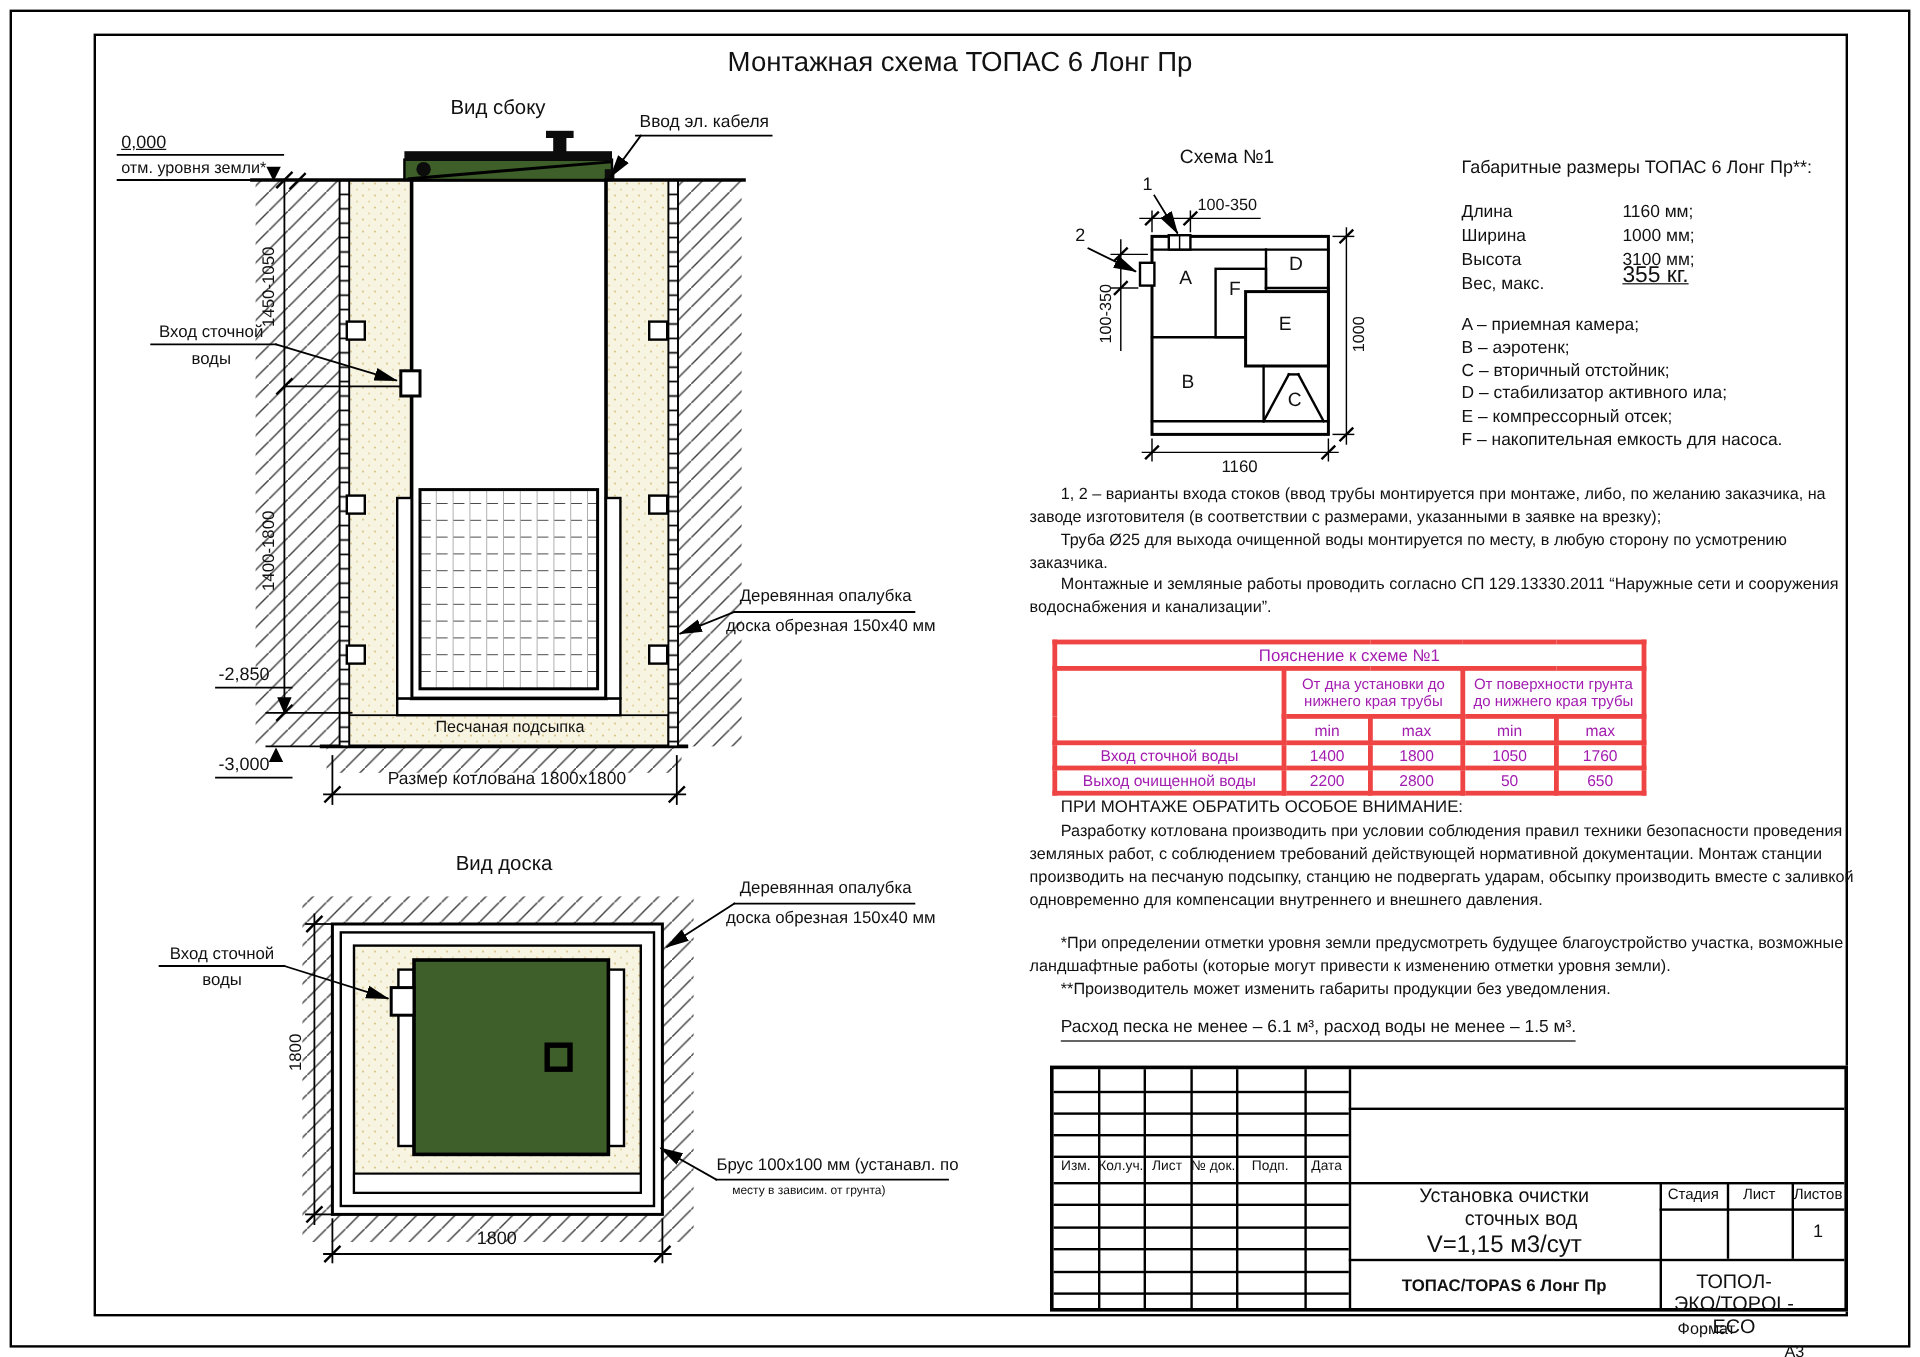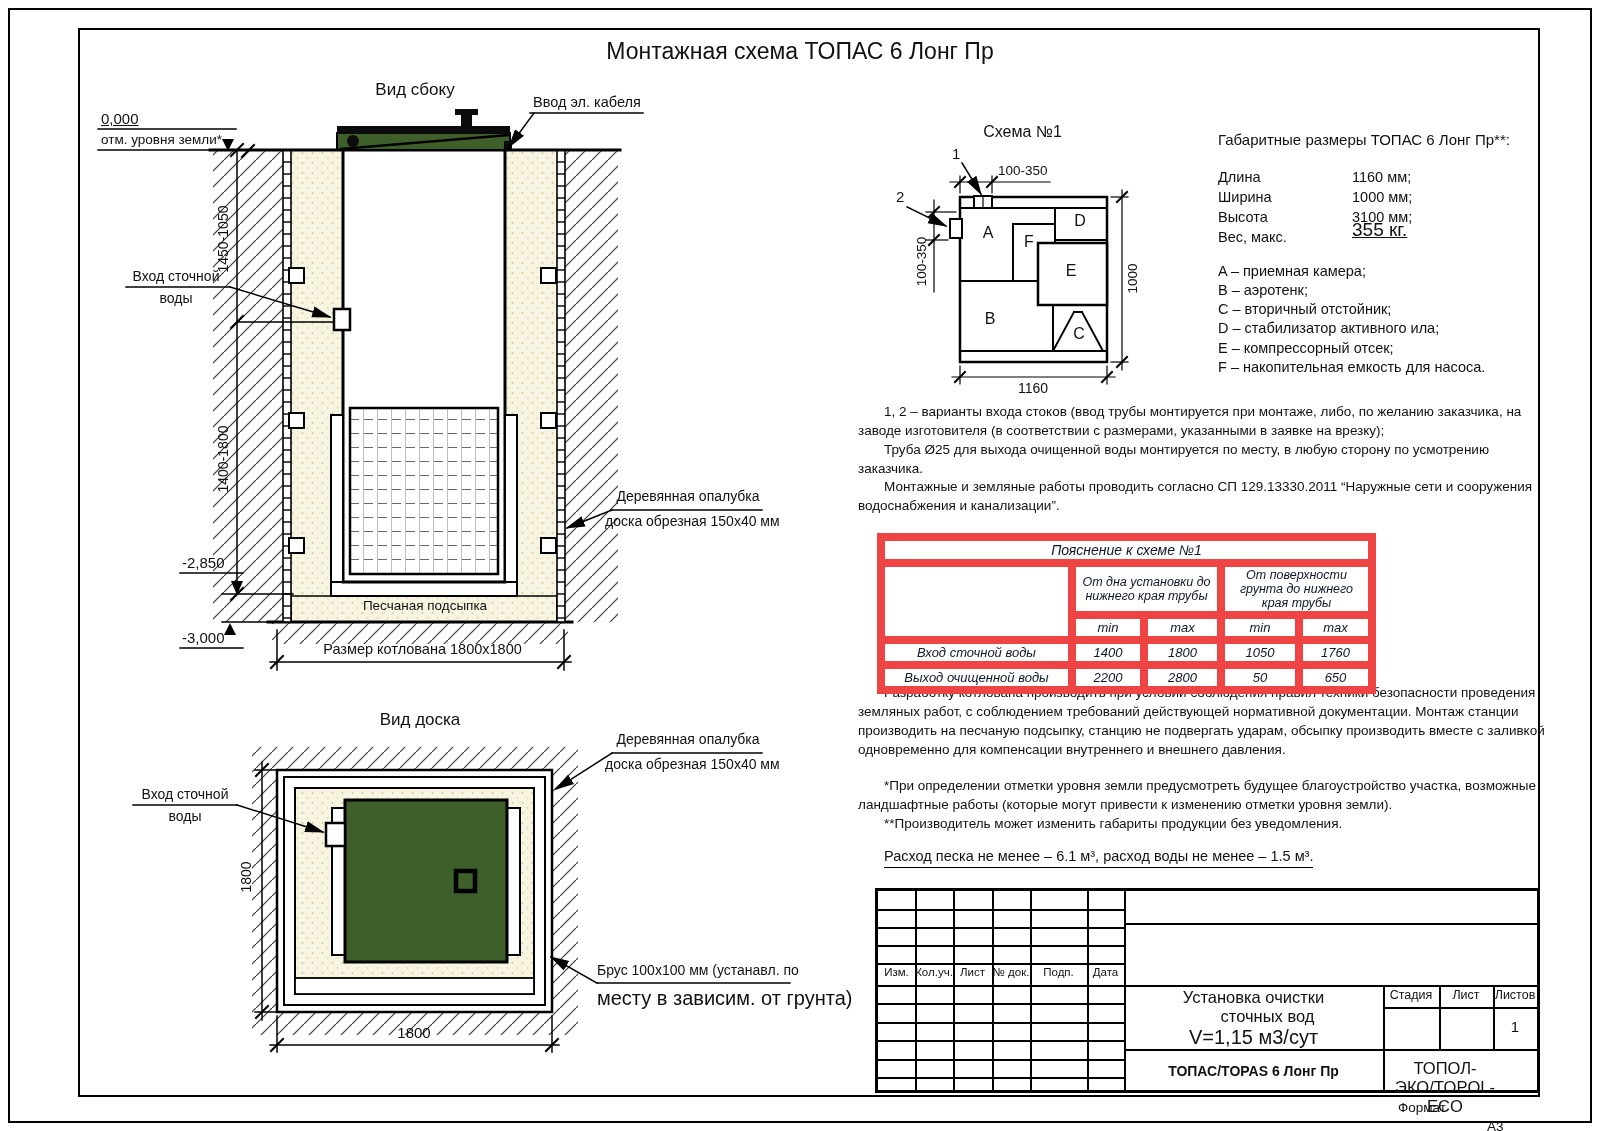--- a/index.html
+++ b/index.html
@@ -7,21 +7,21 @@
   body { width:1600px; height:1131px; position:relative; font-family:"Liberation Sans", sans-serif; color:#111; }
   .frame { position:absolute; border:2px solid #000; }
   .t { position:absolute; white-space:nowrap; color:#111; line-height:1.15; }
   .c { text-align:center; }
   .vtext { position:absolute; width:120px; text-align:center; transform:rotate(-90deg); white-space:nowrap; color:#111; }
   .para { position:absolute; width:688px; font-size:13.5px; line-height:19px; color:#111; text-align:left; }
   .ind { text-indent:26px; }
   svg.lw { position:absolute; left:0; top:0; }
   
   table.exp { position:absolute; left:877px; top:533px; border-collapse:collapse; table-layout:fixed; background:#fff; }
-  table.exp td { border:8px solid #ef4444; text-align:center; vertical-align:middle; font-size:13px; padding:1px 2px; color:#0f172a;font-style:italic; }
+  table.exp td { border:4px solid #ef4444; text-align:center; vertical-align:middle; font-size:13px; padding:1px 2px; color:#a21caf; }
   table.exp td.tt { font-size:14px; height:22px; }
   table.exp td.gh { font-size:12.5px; line-height:14px; height:40px; }
   table.exp td.mm { height:22px; font-size:13px; }
   table.exp td.dv { height:20px; }
   table.exp td.rl { text-align:center; }
   
   .tb { position:absolute; left:875px; top:888px; width:665px; height:205px; border:3px solid #000; background:#fff; }
   .tb .v { position:absolute; top:0; width:2px; background:#000; }
   .tb .h { position:absolute; left:0; height:2px; background:#000; }
   .tb .cell { position:absolute; text-align:center; color:#111; }
@@ -206,21 +206,21 @@
 <div class="t c" style="left:300px; top:641px; width:245px; font-size:14.5px;">Размер котлована 1800х1800</div>
 <div class="t c" style="left:612px; top:488px; width:152px; font-size:14px;">Деревянная опалубка</div>
 <div class="t c" style="left:605px; top:513px; width:168px; font-size:14px;">доска обрезная 150х40 мм</div>
 
 <div class="t c" style="left:340px; top:710px; width:160px; font-size:17px;">Вид доска</div>
 <div class="t c" style="left:133px; top:786px; width:104px; font-size:14px;">Вход сточной</div>
 <div class="t c" style="left:133px; top:808px; width:104px; font-size:14px;">воды</div>
 <div class="t c" style="left:612px; top:731px; width:152px; font-size:14px;">Деревянная опалубка</div>
 <div class="t c" style="left:605px; top:756px; width:168px; font-size:14px;">доска обрезная 150х40 мм</div>
 <div class="t c" style="left:597px; top:962px; width:200px; font-size:14px;">Брус 100х100 мм (устанавл. по</div>
-<div class="t c" style="left:597px; top:987px; width:200px; font-size:20px;">месту в зависим. от грунта)</div>
+<div class="t c" style="left:574px; top:987px; width:200px; font-size:10px;">месту в зависим. от грунта)</div>
 <div class="vtext" style="left:186px; top:869px; font-size:14px;">1800</div>
 <div class="t c" style="left:354px; top:1024px; width:120px; font-size:15px;">1800</div>
 
 <div class="t c" style="left:950px; top:123px; width:145px; font-size:16px;">Схема №1</div>
 <div class="t" style="left:952px; top:145px; font-size:15px;">1</div>
 <div class="t" style="left:896px; top:188px; font-size:15px;">2</div>
 <div class="t" style="left:998px; top:163px; font-size:13.5px;">100-350</div>
 <div class="vtext" style="left:861px; top:254px; font-size:13.5px;">100-350</div>
 <div class="t c" style="left:973px; top:380px; width:120px; font-size:14px;">1160</div>
 <div class="vtext" style="left:1072px; top:271px; font-size:13.5px;">1000</div>

